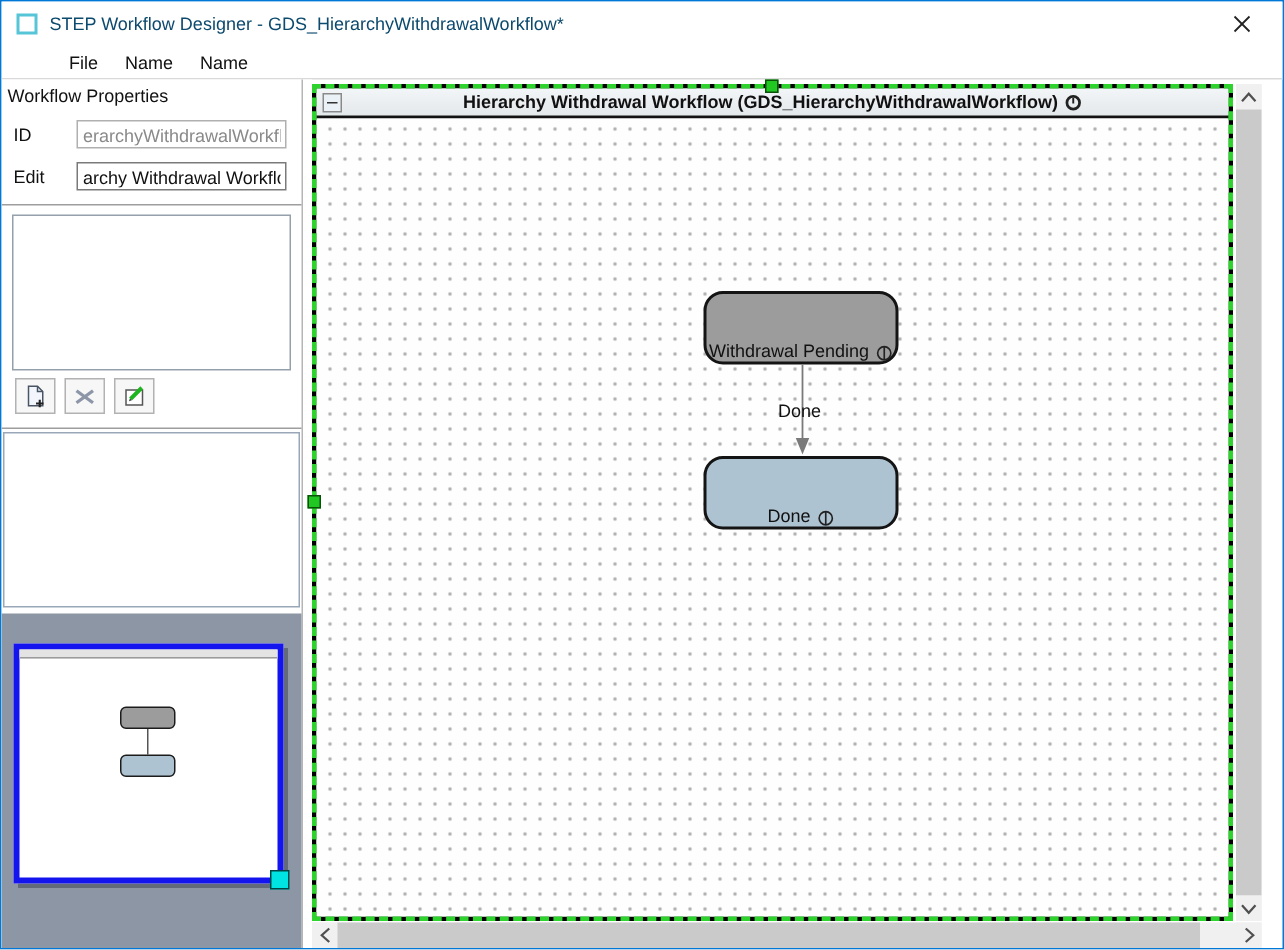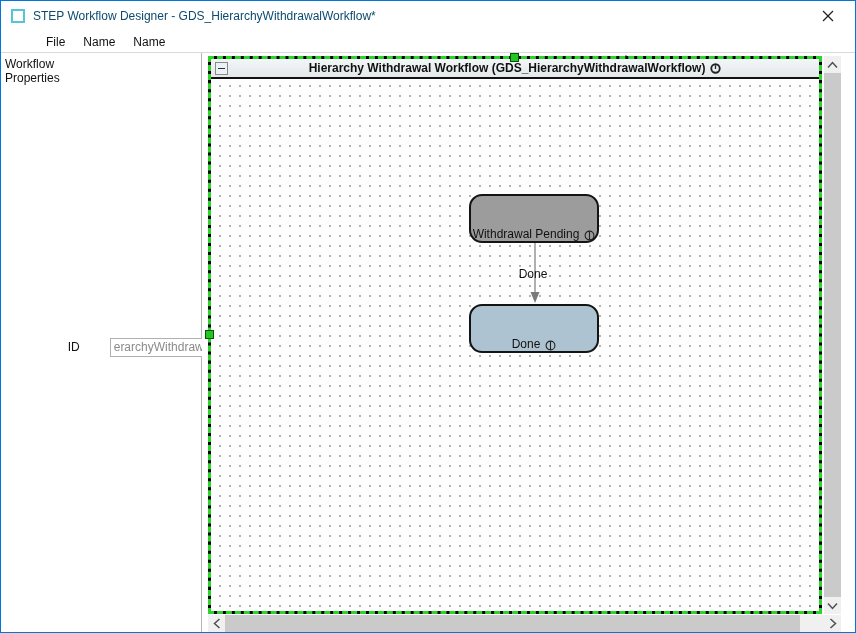--- a/index.html
+++ b/index.html
@@ -14,21 +14,21 @@
   .close-btn { width:34px; height:28px; display:flex; align-items:center; justify-content:center; cursor:default; }
 
   
   .menubar { height:22px; display:flex; align-items:center; border-bottom:1px solid #D9D9D9; background:#fff;padding-left:36px; }
   .menu-item { padding:2px 9px; }
 
   
   .main { display:flex; height:579px; }
 
   
-  .sidebar { width:201px; flex:none; display:flex; flex-direction:row; border-right:1px solid #B5B5B5; background:#fff; }
+  .sidebar { width:201px; flex:none; display:flex; flex-direction:column; border-right:1px solid #B5B5B5; background:#fff; }
   .sec-title { margin:4px 0 0 4px; }
   .field-row { display:flex; align-items:center; margin:9px 10px 0 8px; }
   .field-row label { width:42px; flex:none; }
   .tf { flex:1; height:19px; font-family:"Liberation Sans",sans-serif; font-size:12px; padding:1px 3px;
         border:1px solid #7A7A7A; background:#fff; color:#111; min-width:0; }
   .tf-disabled { border:1px solid #B0B0B0; color:#8A8A8A; }
   .divider { border-top:1px solid #9E9E9E; margin-top:9px; }
   .listbox { margin:6px 7px 0 7px; height:104px; border:1px solid #94A0AC; background:#fff; }
   .btn-row { display:flex; gap:6px; margin:5px 0 0 9px; }
   .tool-btn { width:27px; height:24px; background:#F7F7F7; border:1px solid #B2B2B2;

